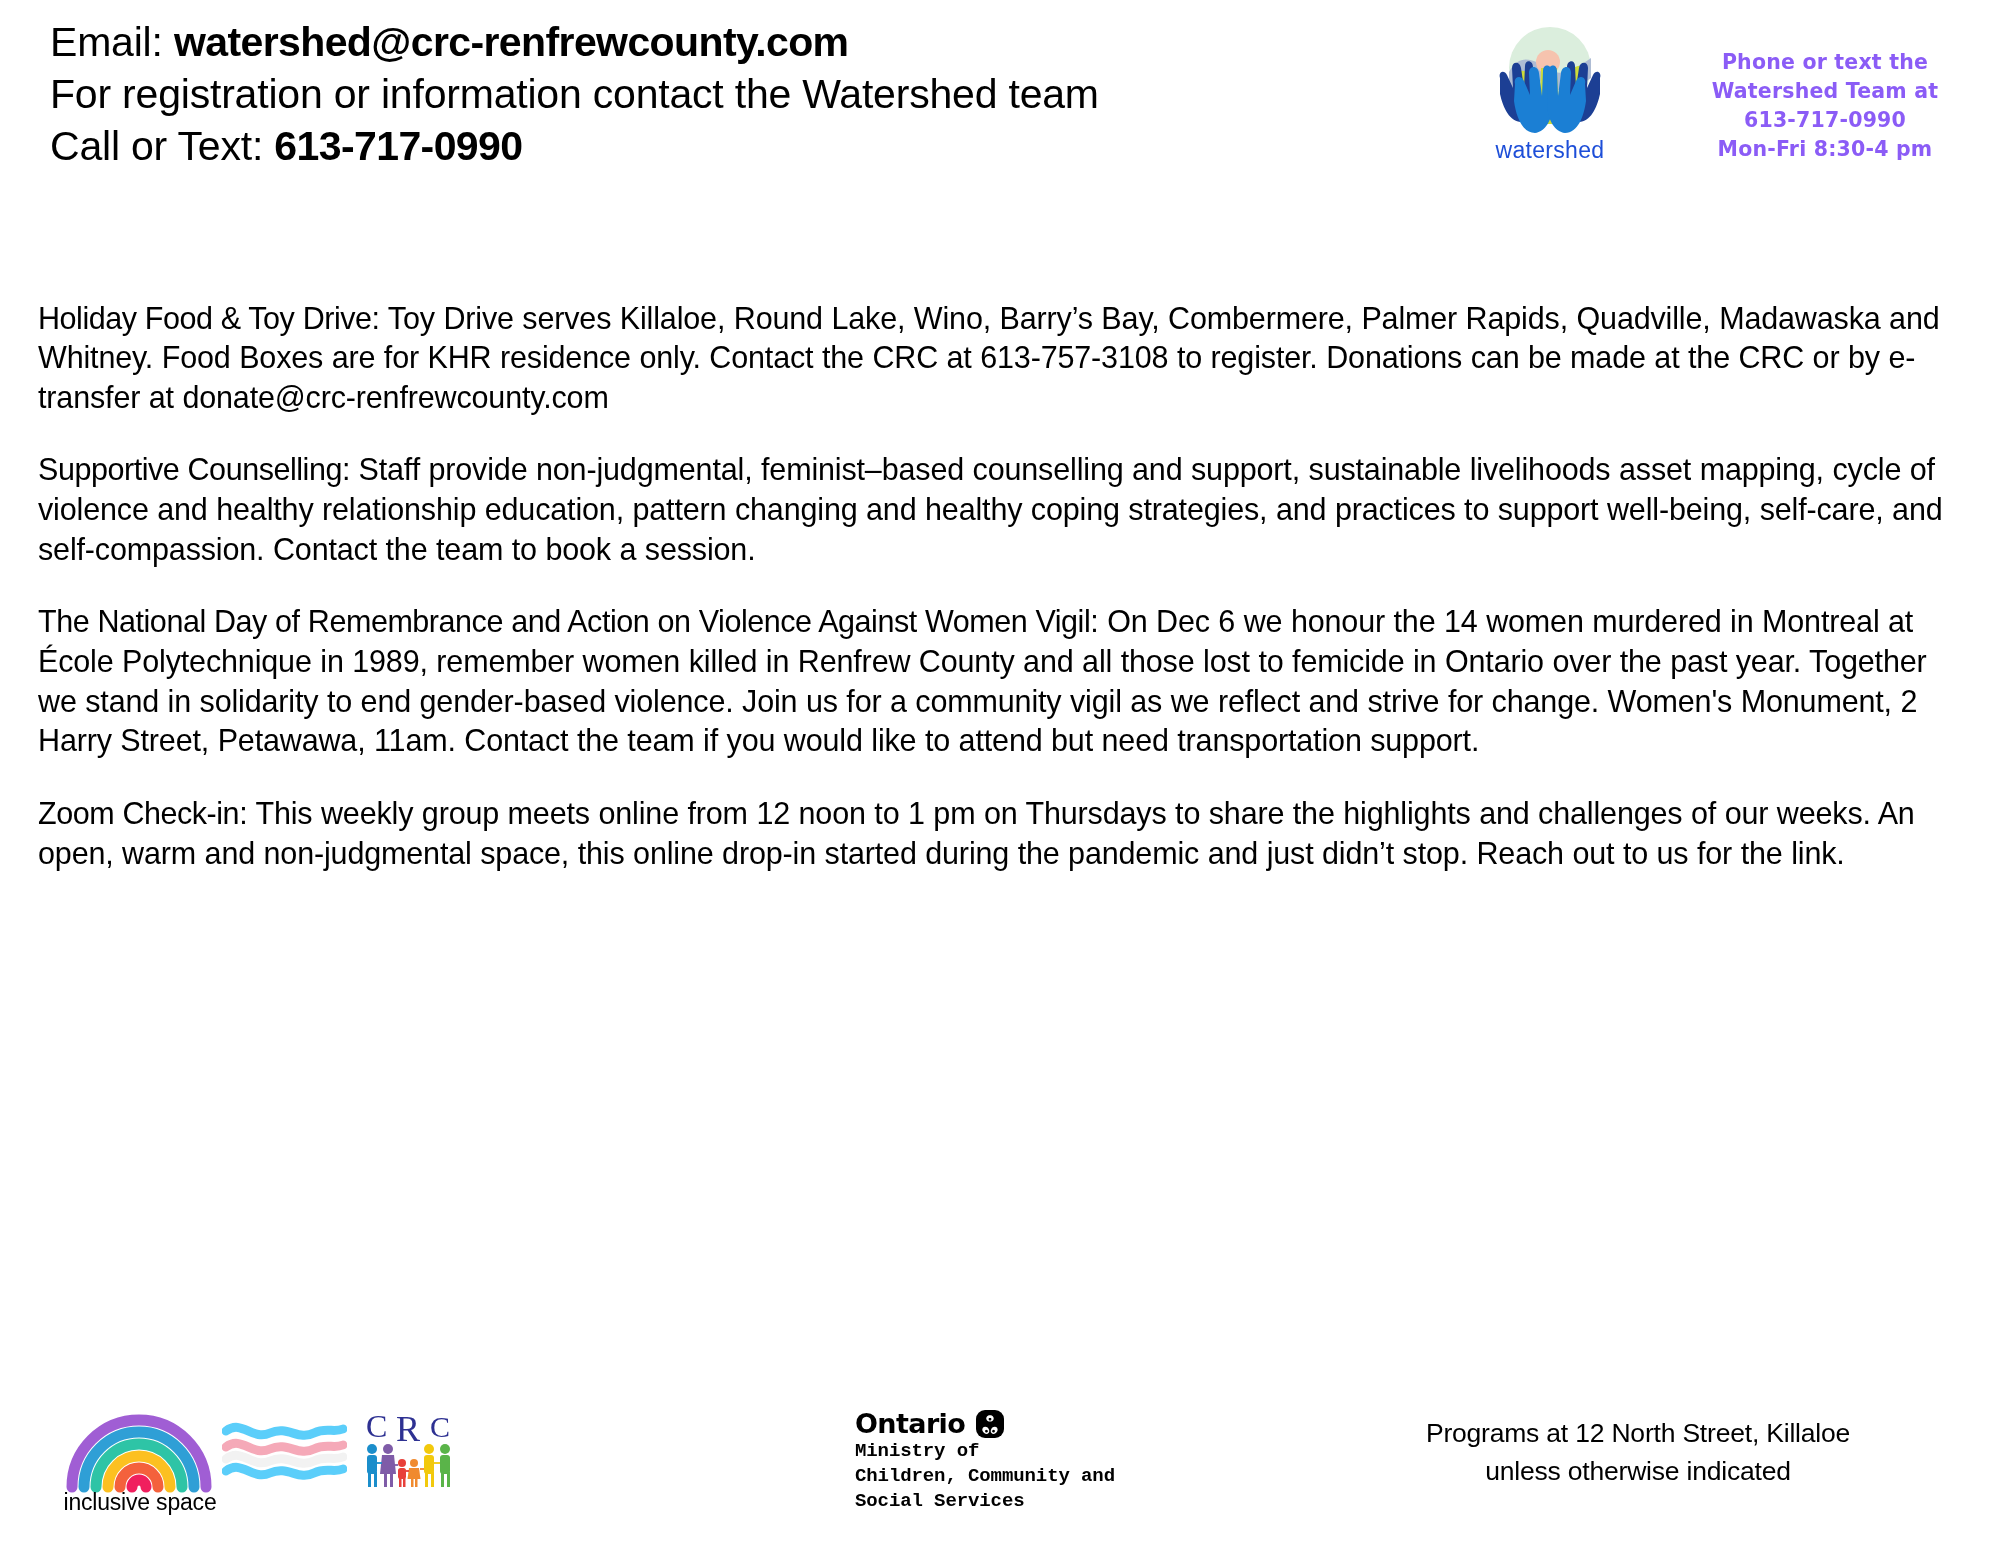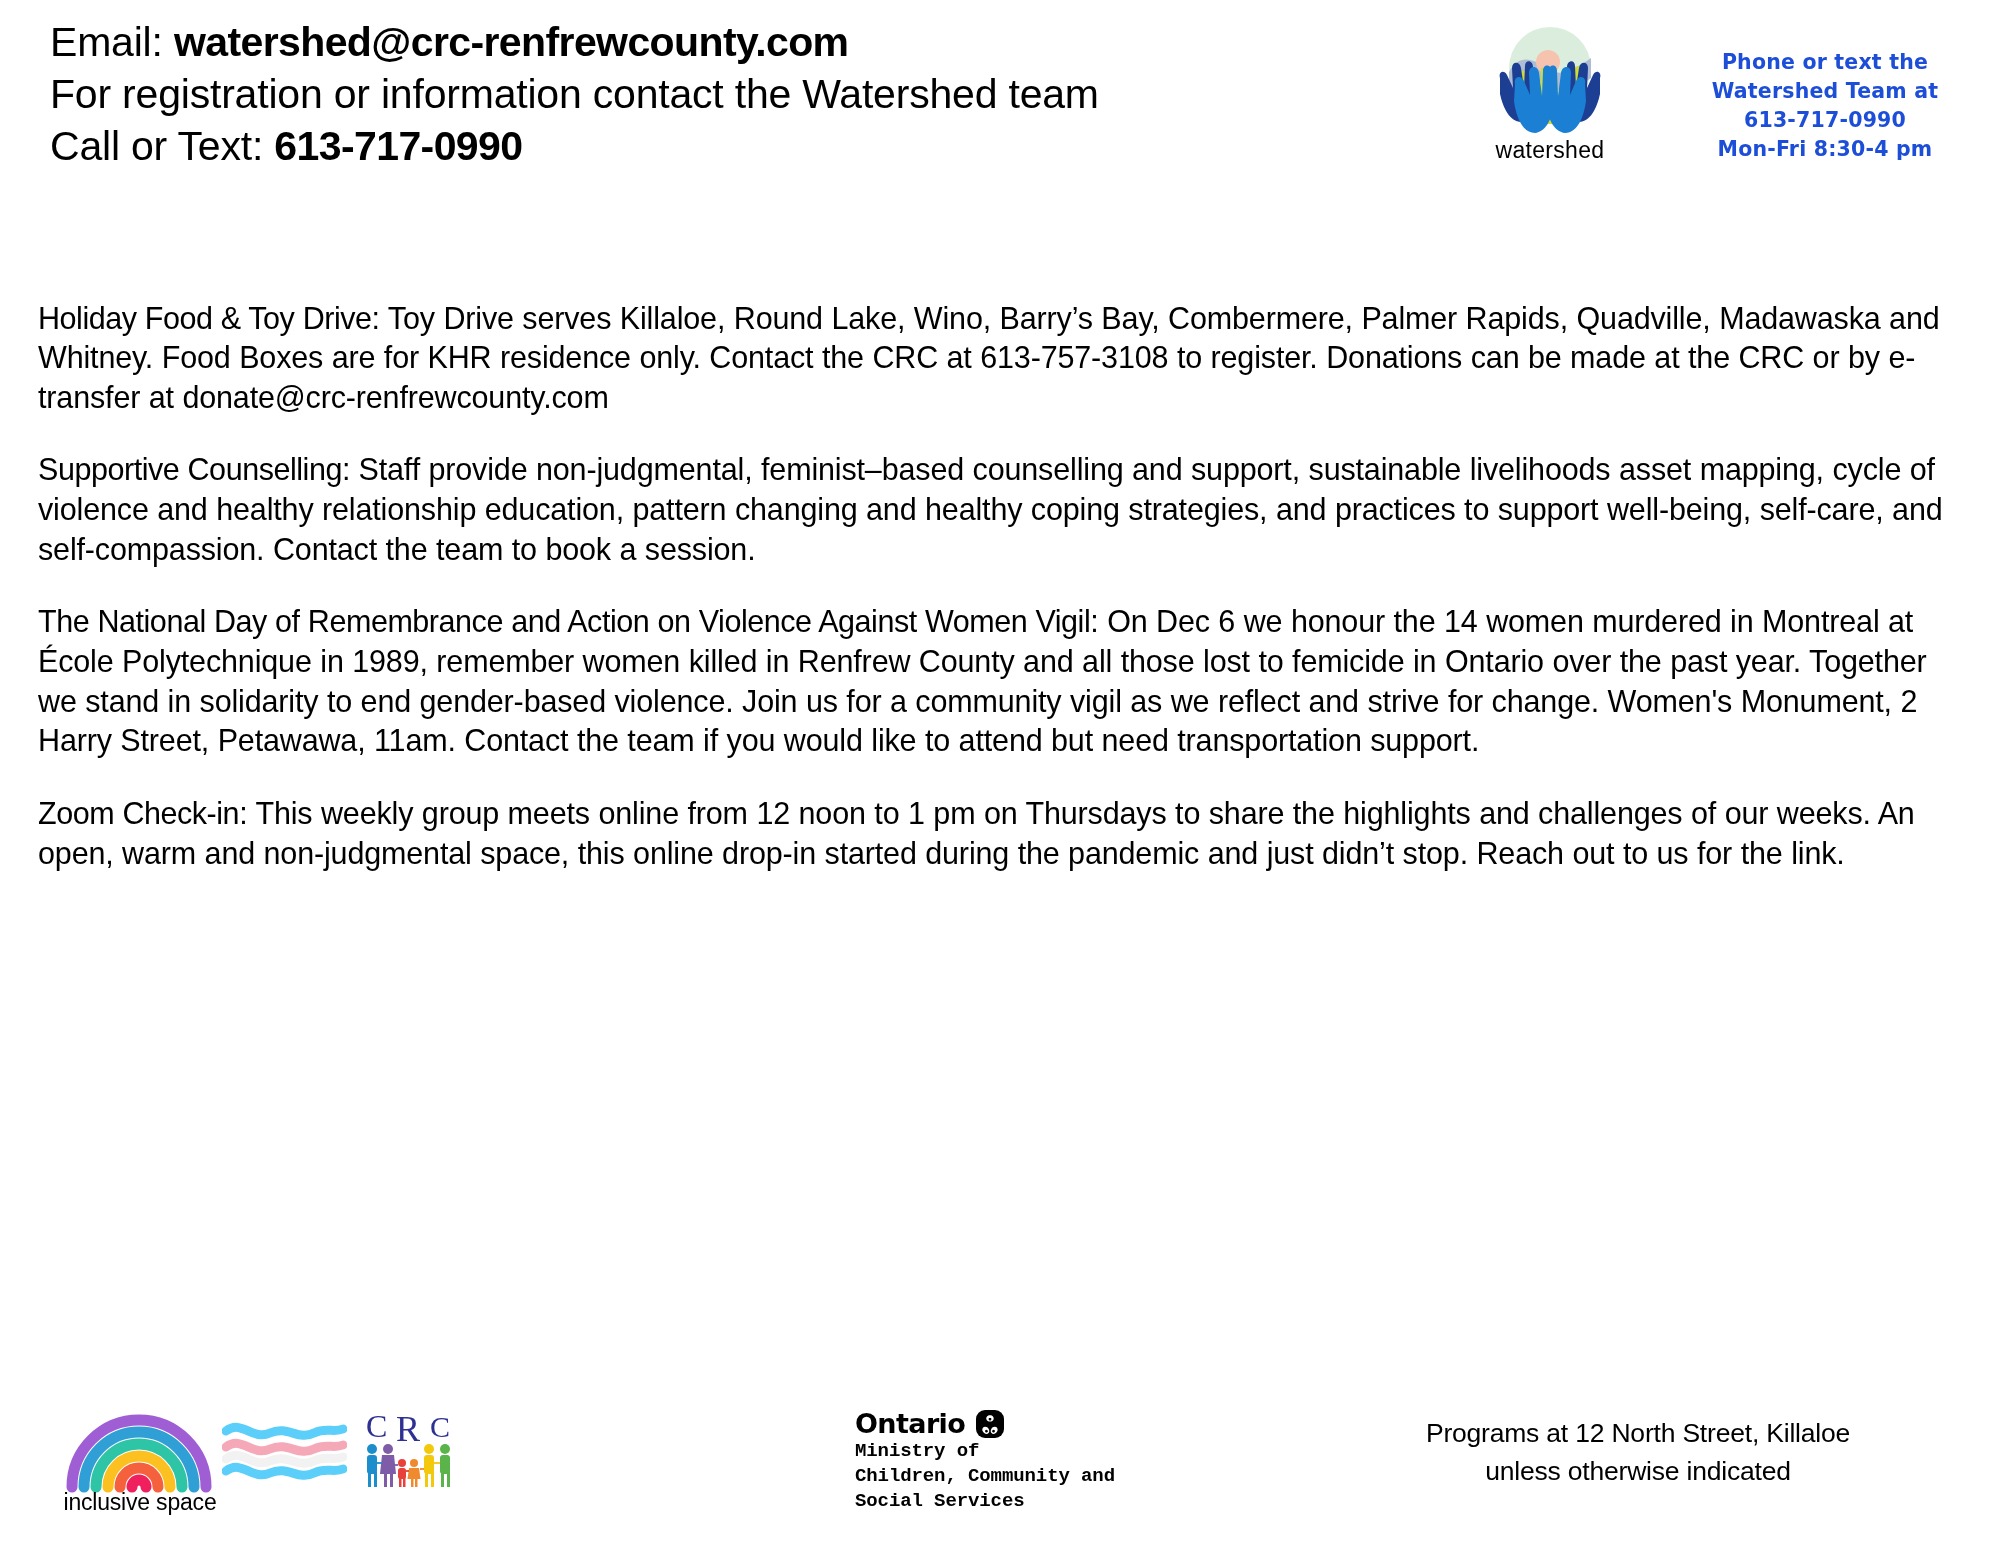--- a/index.html
+++ b/index.html
@@ -51,35 +51,35 @@
     height: 150px;
   }
   .logo-watershed svg { display: block; }
   .logo-watershed .wlabel {
     position: absolute;
     left: 0;
     top: 115px;
     width: 130px;
     text-align: center;
     font-size: 23px;
-    color: #000000;
+    color: #1d4ed8;
     letter-spacing: 0.3px;
   }
 
   .header-hours {
     position: absolute;
     left: 1660px;
     top: 48px;
     width: 330px;
     text-align: center;
     font-family: "DejaVu Sans", sans-serif;
     font-size: 20.5px;
     font-weight: 700;
     line-height: 1.42;
-    color: #1d4ed8;
+    color: #8b5cf6;
     letter-spacing: 0.2px;
   }
 
   
   .content {
     position: absolute;
     left: 38px;
     top: 268px;
     width: 1930px;
   }

